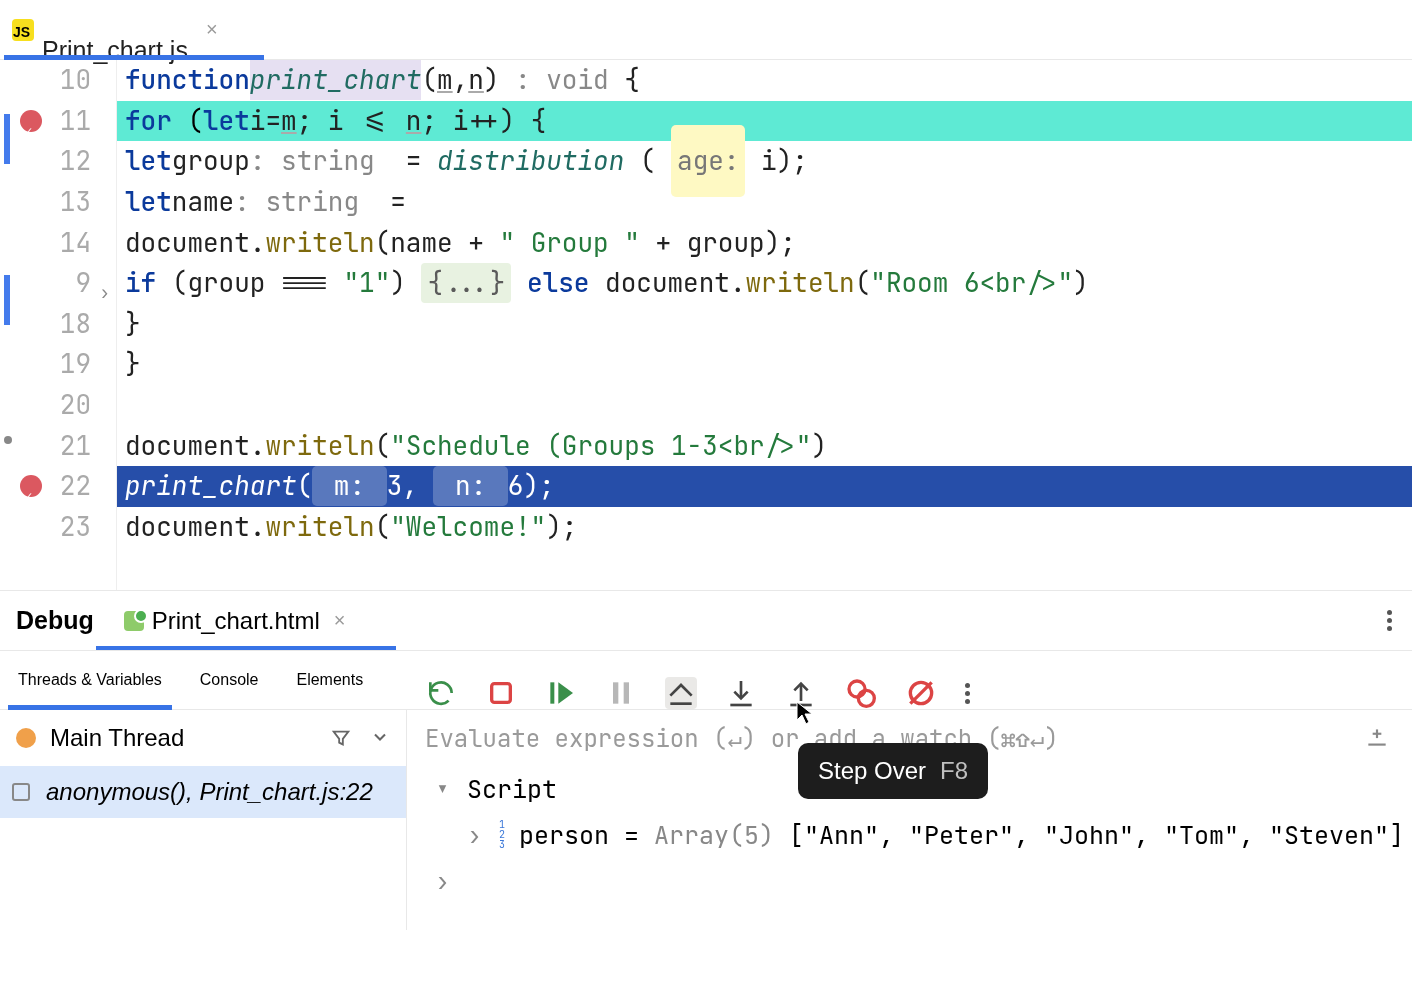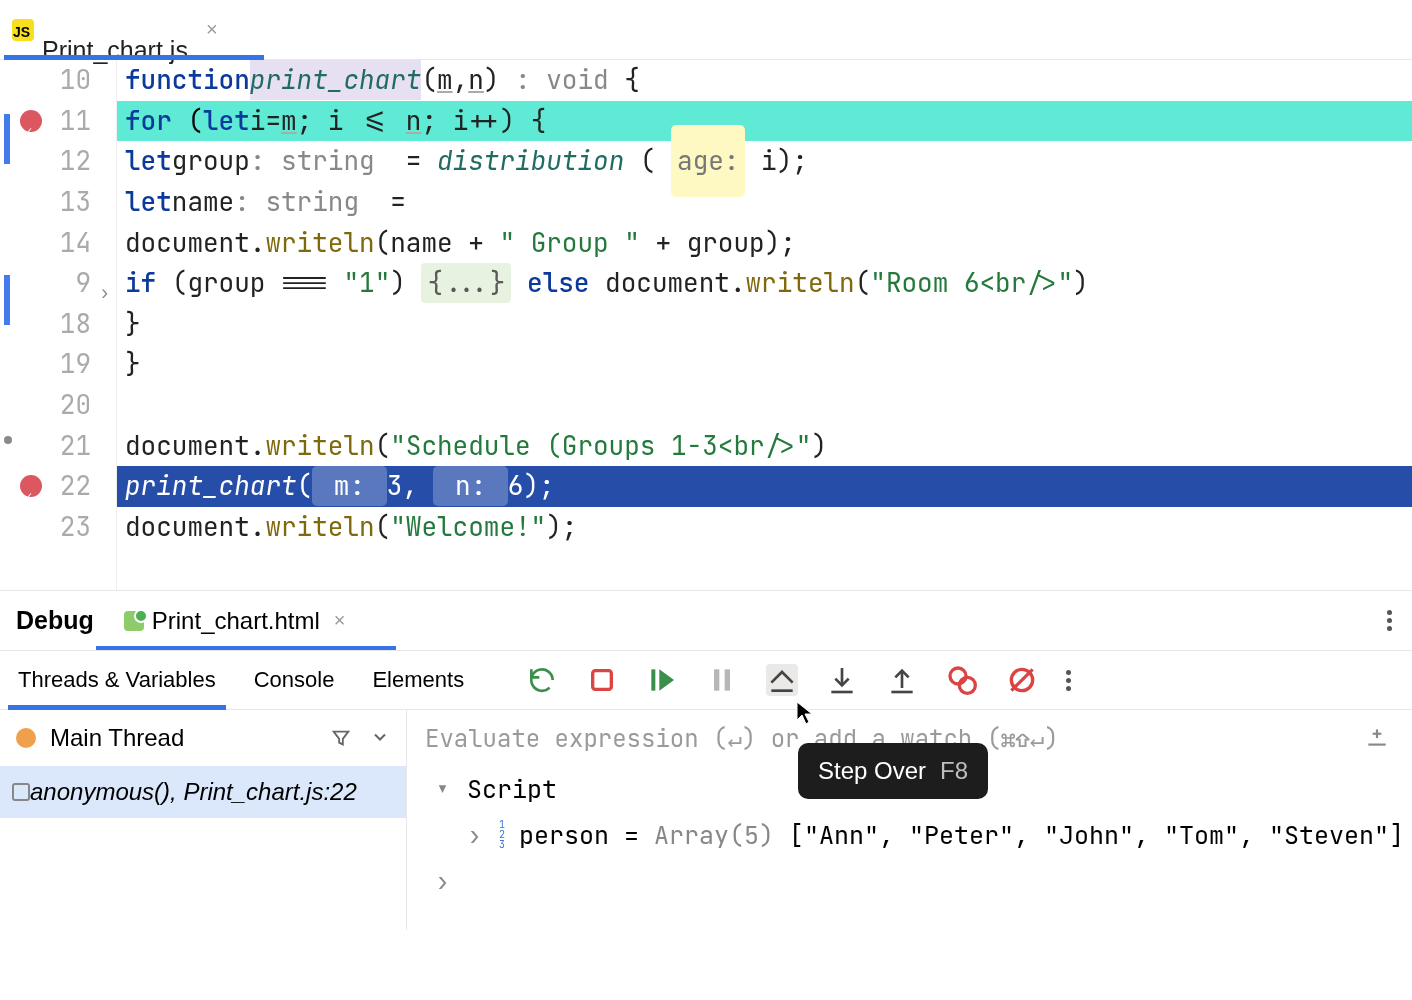--- a/index.html
+++ b/index.html
@@ -45,33 +45,33 @@
   .debugbar { height: 60px; display: flex; align-items: center; border-top: 1px solid #e8e8e8; padding: 0 16px; gap: 30px; position: relative; }
   .debug-title { font-size: 25px; font-weight: 700; }
   .debug-file { display: flex; align-items: center; gap: 8px; font-size: 24px; position: relative; height: 100%; }
   .debug-file .underline2 { position: absolute; bottom: -1px; left: -28px; width: 300px; height: 5px; background: #3873e6; }
   .html-badge { background: #8ecb6a; width: 20px; height: 20px; border-radius: 4px; position: relative; }
   .html-badge::after { content:""; position:absolute; top:-2px; right:-4px; width:10px; height:10px; background:#4caf50; border-radius:50%; border:2px solid #fff;}
   .close2 { color: #9a9a9a; font-size: 20px; margin-left: 6px; }
   .more-vert { position: absolute; right: 20px; color: #666; font-size: 6px; letter-spacing: 0; display: flex; flex-direction: column; gap: 3px; }
   .more-vert span { width: 5px; height: 5px; background: #555; border-radius: 50%; display: block; }
 
-  .tabrow2 { height: 60px; display: flex; align-items: center; border-top: 1px solid #e8e8e8; border-bottom: 1px solid #e8e8e8; padding: 0 18px; gap: 38px; font-size: 22px; position: relative; }
+  .tabrow2 { height: 60px; display: flex; align-items: flex-end; border-top: 1px solid #e8e8e8; border-bottom: 1px solid #e8e8e8; padding: 0 18px; gap: 38px; font-size: 16px; position: relative; }
   .tab2 { position: relative; height: 100%; display: flex; align-items: center; }
   .tab2.active::after { content:""; position:absolute; bottom:-1px; left:-10px; right:-10px; height:5px; background:#3873e6; }
   .toolbar-icons { display: flex; align-items: center; gap: 28px; margin-left: 24px; }
   .ico-btn { width: 32px; height: 32px; display:flex; align-items:center; justify-content:center; border-radius:4px; }
   .ico-btn.hov { background: #eae9e7; }
 
   .bottom { display: flex; height: 220px; }
   .frames { width: 407px; border-right: 1px solid #e8e8e8; }
   .frame-head { height: 56px; display: flex; align-items: center; padding: 0 16px; gap: 14px; font-size: 24px; }
   .orange-dot { width: 20px; height: 20px; border-radius: 50%; background: #f0a04a; }
   .frame-tools { margin-left: auto; display:flex; gap:18px; color:#666;}
-  .frame-row { background: #dbe8fb; height: 52px; display: flex; align-items: center; padding: 3px 12px; gap: 0; font-size: 24px; font-style: italic; }
+  .frame-row { background: #dbe8fb; height: 52px; display: flex; align-items: center; padding: 3px 12px; gap: 16px; font-size: 24px; font-style: italic; }
   .stack-ico { width:18px; height:18px; border:2px solid #888; border-radius:3px;}
 
   .vars { flex: 1; position: relative; }
   .expr-input { height: 56px; display: flex; align-items: center; padding: 0 18px; font-size: 24px; color: #9a9a9a; font-family: "JetBrains Mono", monospace; }
   .tree-row { height: 46px; display: flex; align-items: center; padding-left: 28px; gap: 12px; font-size: 25px; font-family: "JetBrains Mono", monospace; }
   .tree-row .chev { color: #888; width: 20px; display:inline-block; }
   .tree-row.lvl2 { padding-left: 60px; }
   .greytxt { color: #888; }
   .arr-ico { display:inline-flex; flex-direction:column; font-size:10px; line-height:10px; color:#3c78d8; margin-right:2px; }
   .watch-ico { position:absolute; top:14px; right:22px; color:#888; }

